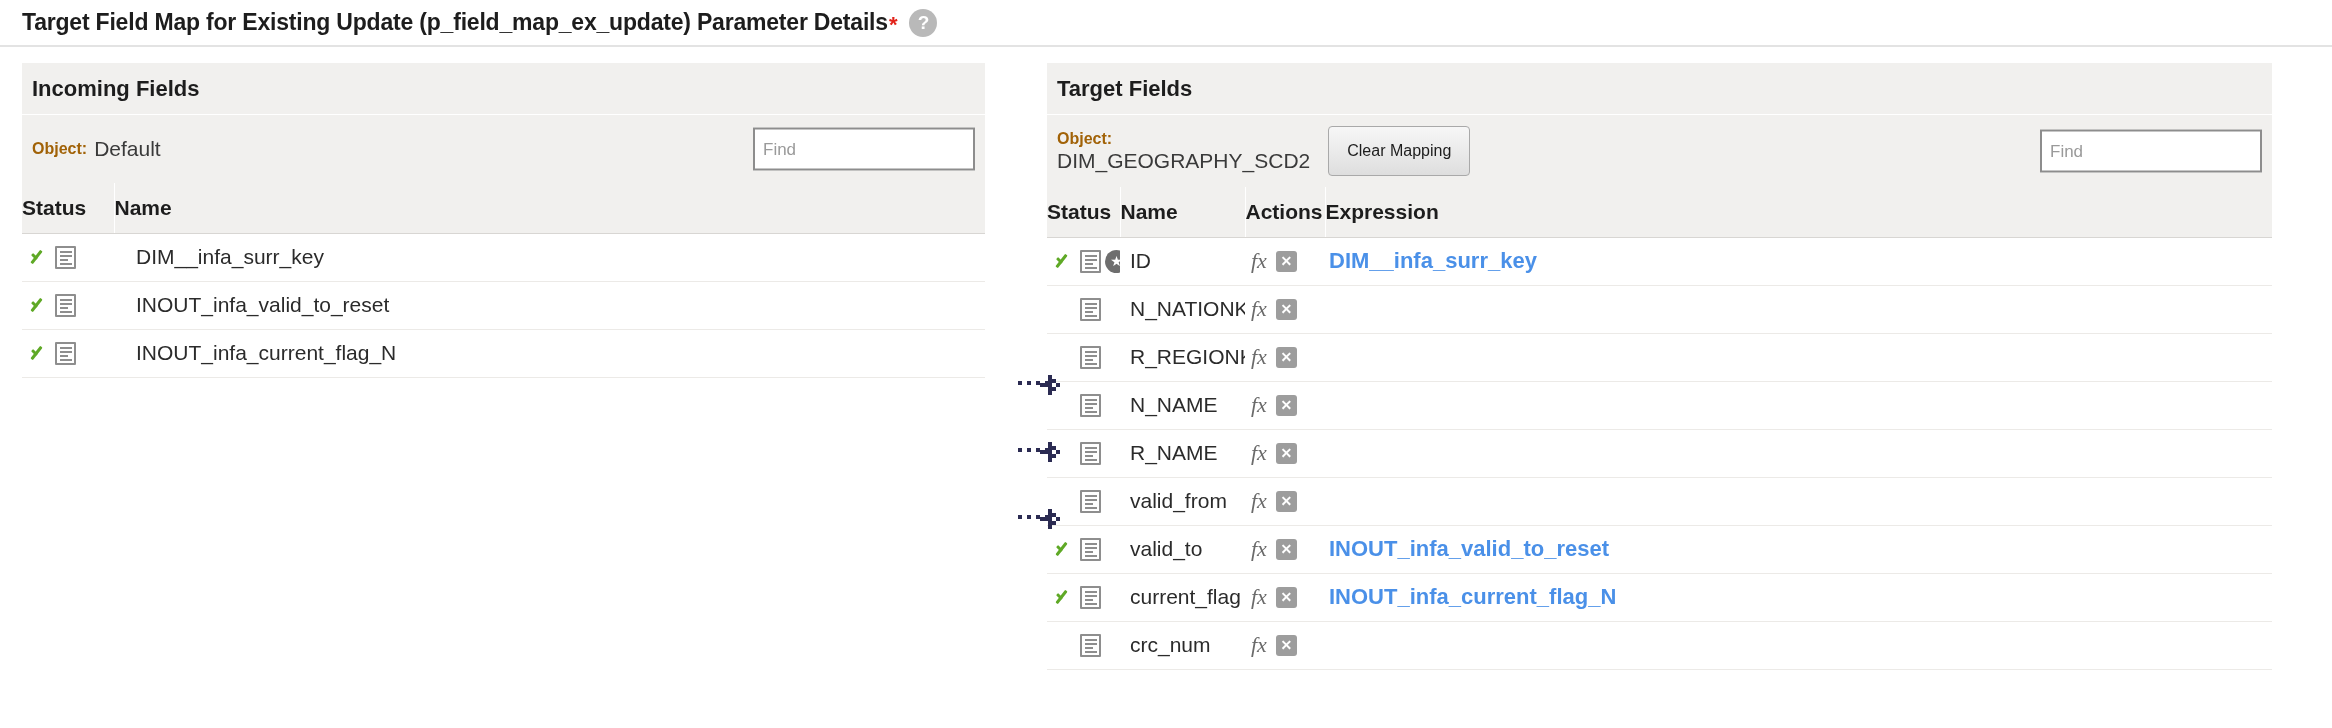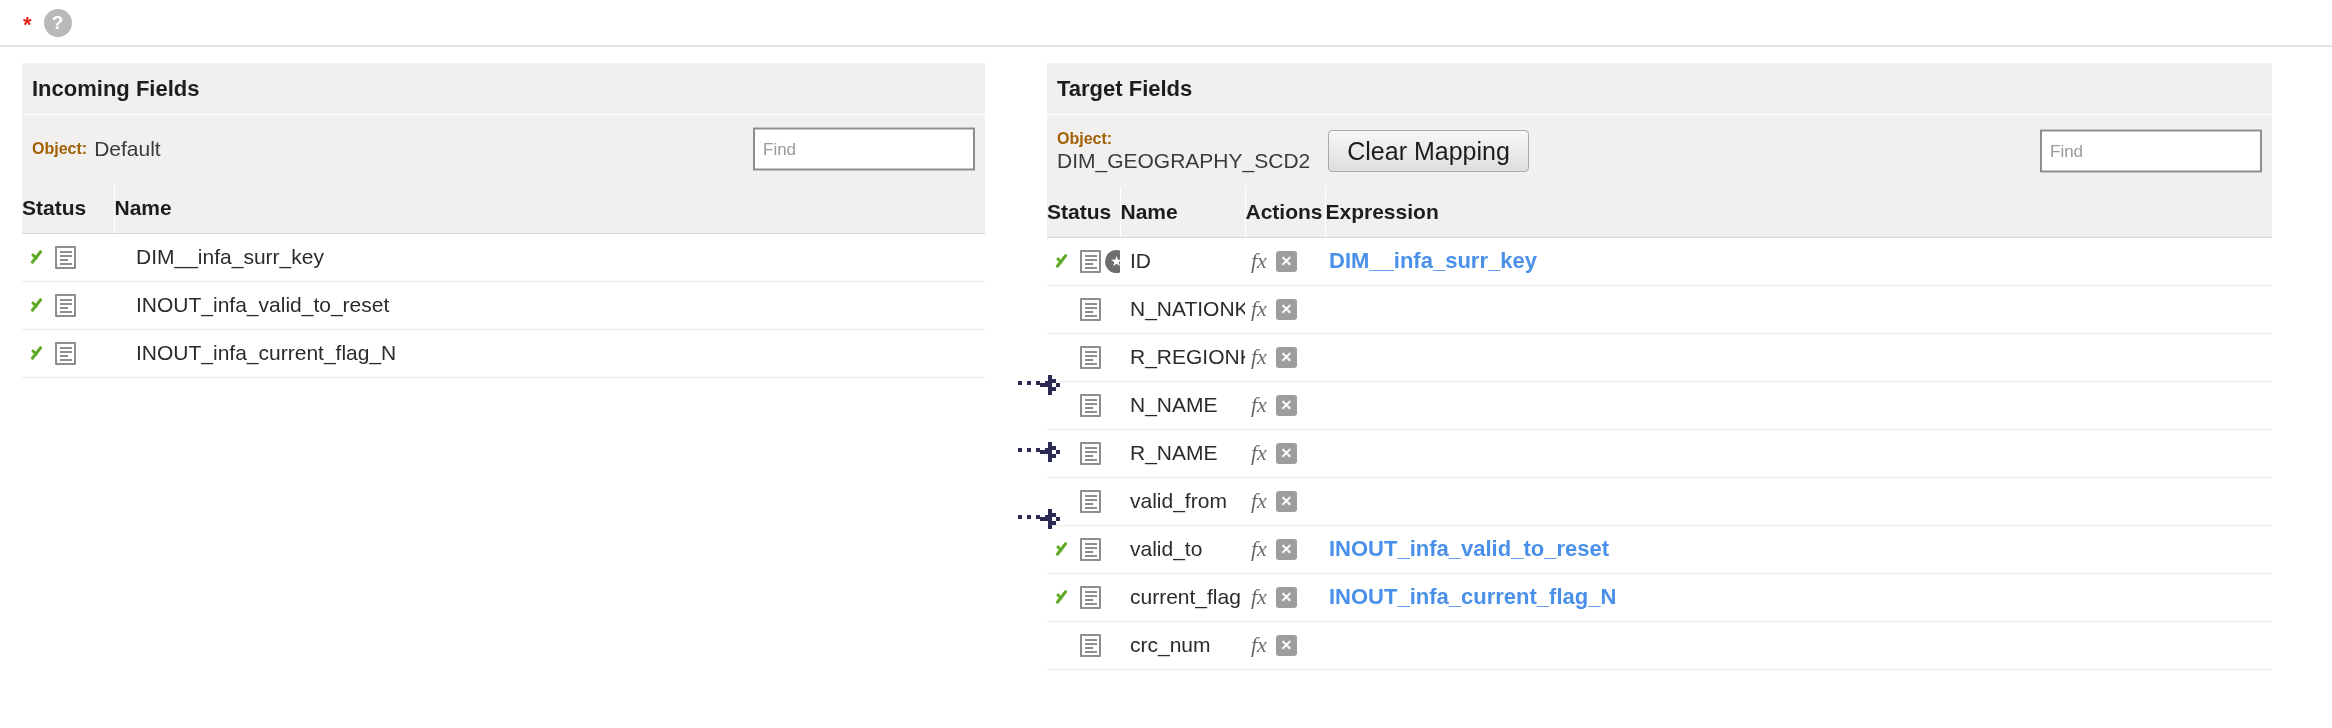--- a/index.html
+++ b/index.html
@@ -108,23 +108,23 @@
     line-height: 1.2;
     white-space: nowrap;
   }
   .object-stack .object-value { margin-left: 0; }
 
   .btn {
     background: linear-gradient(#f7f7f7, #dedede);
     border: 1px solid #a9a9a9;
     border-radius: 4px;
     font-family: "Liberation Sans", sans-serif;
-    font-size: 25px;
+    font-size: 16px;
     color: #1d1d1d;
-    height: 42px;
+    height: 50px;
     padding: 0 18px;
     cursor: pointer;
     display: flex;
     align-items: center;
     white-space: nowrap;
   }
   #clear-mapping-button { margin-left: 18px; }
   #automap-button { margin-left: 16px; }
   .caret {
     display: inline-block;
@@ -309,20 +309,21 @@
     position: absolute;
     width: 4px; height: 4px;
     background: #2b2b52;
     display: block;
   }
 </style>
 </head>
 <body>
 
 <div id="title-bar">
+  <span id="title-text">Target Field Map for Existing Update (p_field_map_ex_update) Parameter Details</span>
   <span id="title-asterisk">*</span>
   <span id="help-icon">?</span>
 </div>
 
 <div id="panels">
 
   <div class="panel" id="incoming-panel">
 
     <div class="panel-title">Incoming Fields</div>
 

